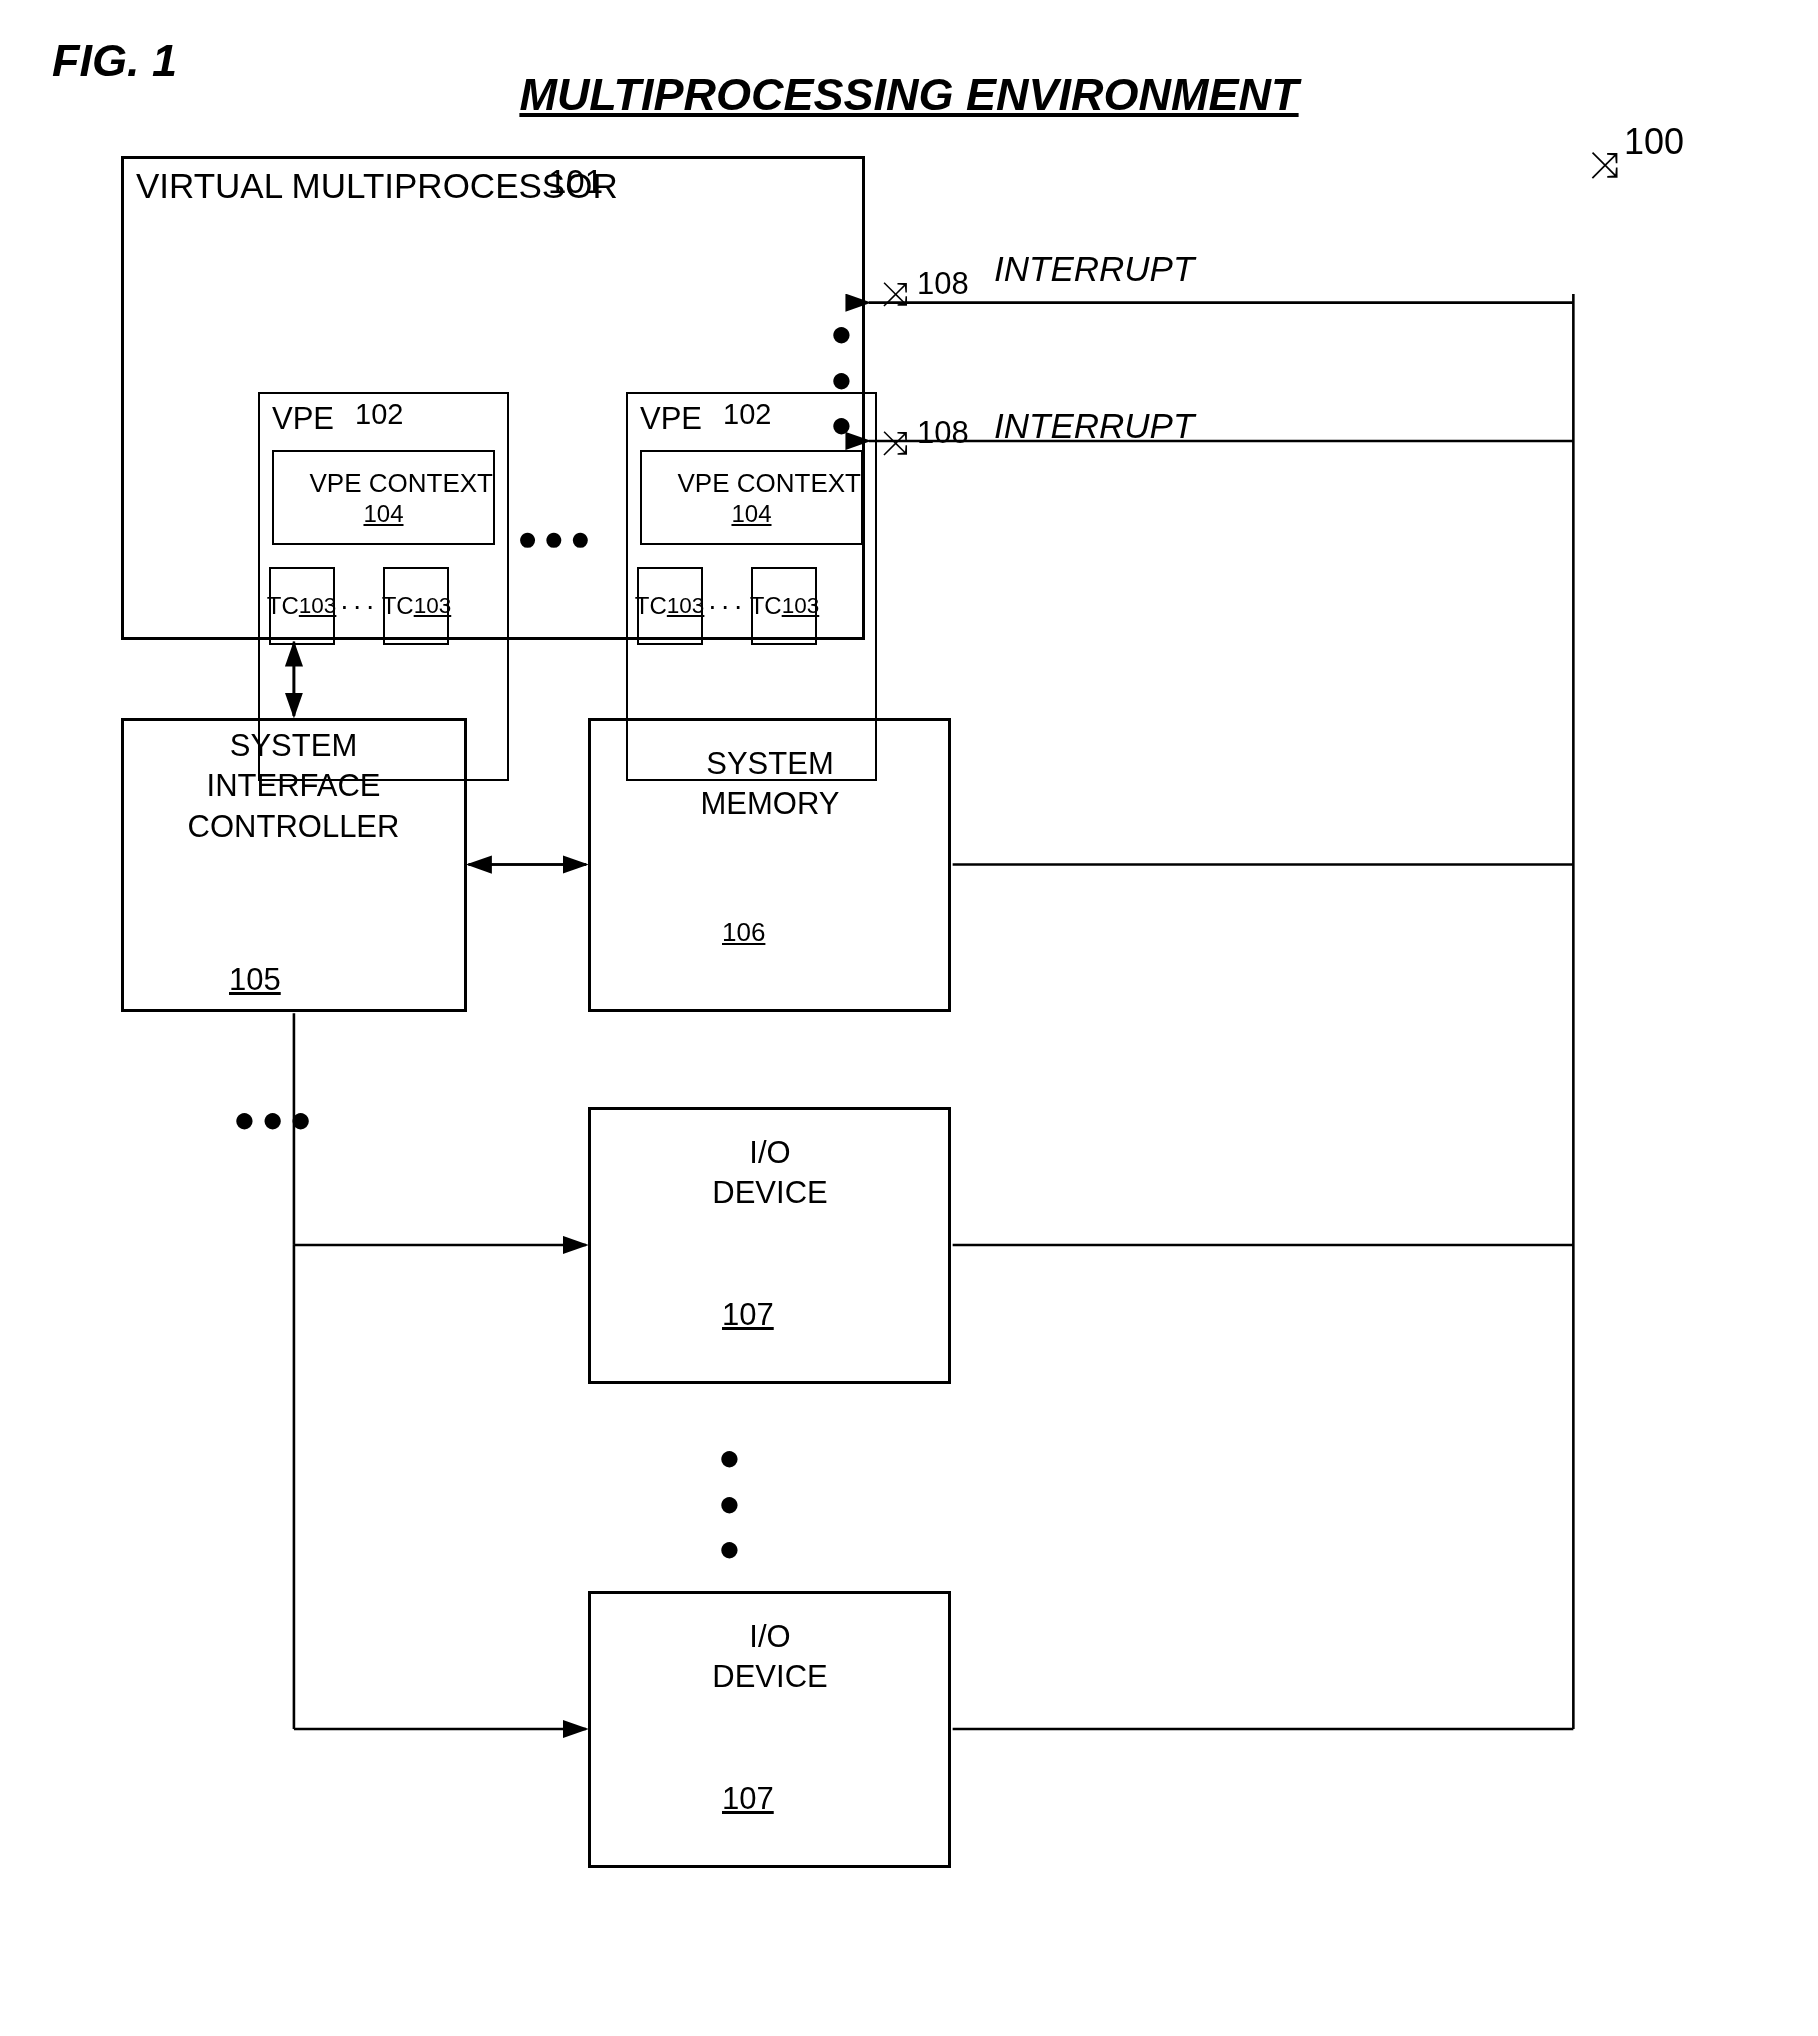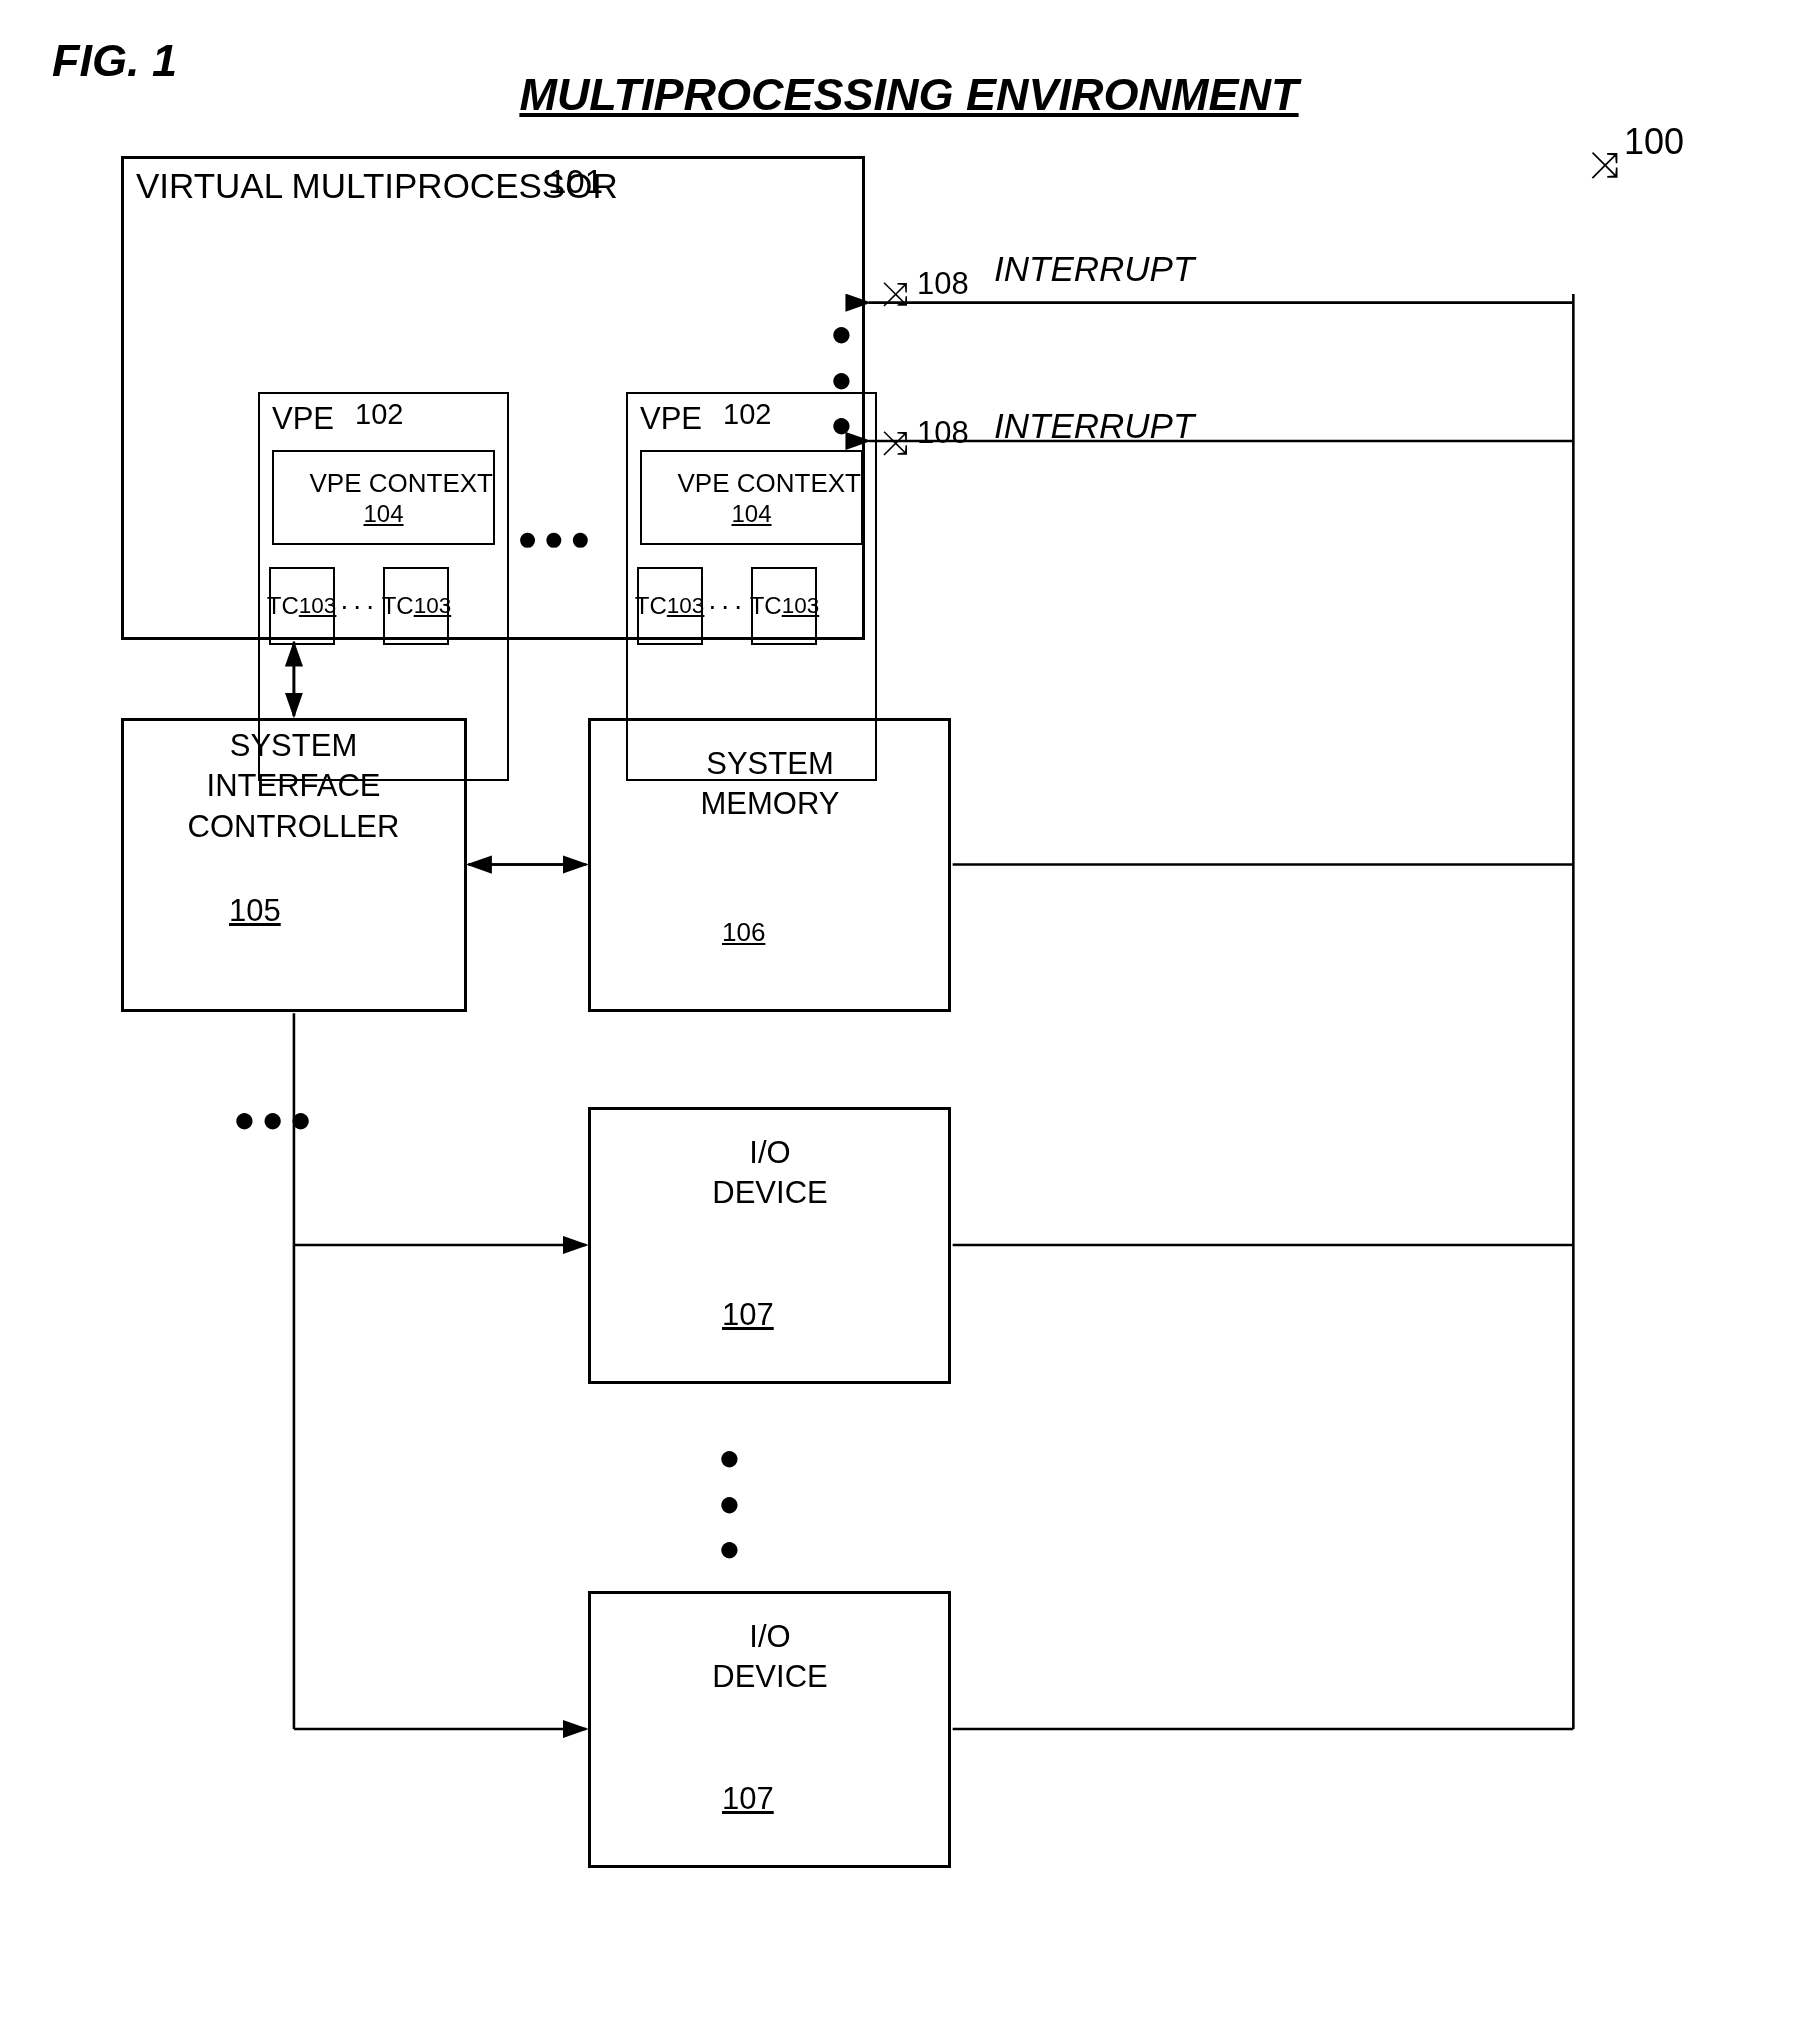--- a/index.html
+++ b/index.html
@@ -166,21 +166,21 @@
       position: absolute;
       top: 726px;
       left: 138px;
       width: 311px;
       font-size: 31px;
       text-align: center;
       line-height: 1.3;
     }
     .sic-num {
       position: absolute;
-      top: 893px;
+      top: 962px;
       left: 229px;
       font-size: 31px;
       text-decoration: underline;
     }
 
     
     .mem-box {
       position: absolute;
       top: 718px;
       left: 588px;

